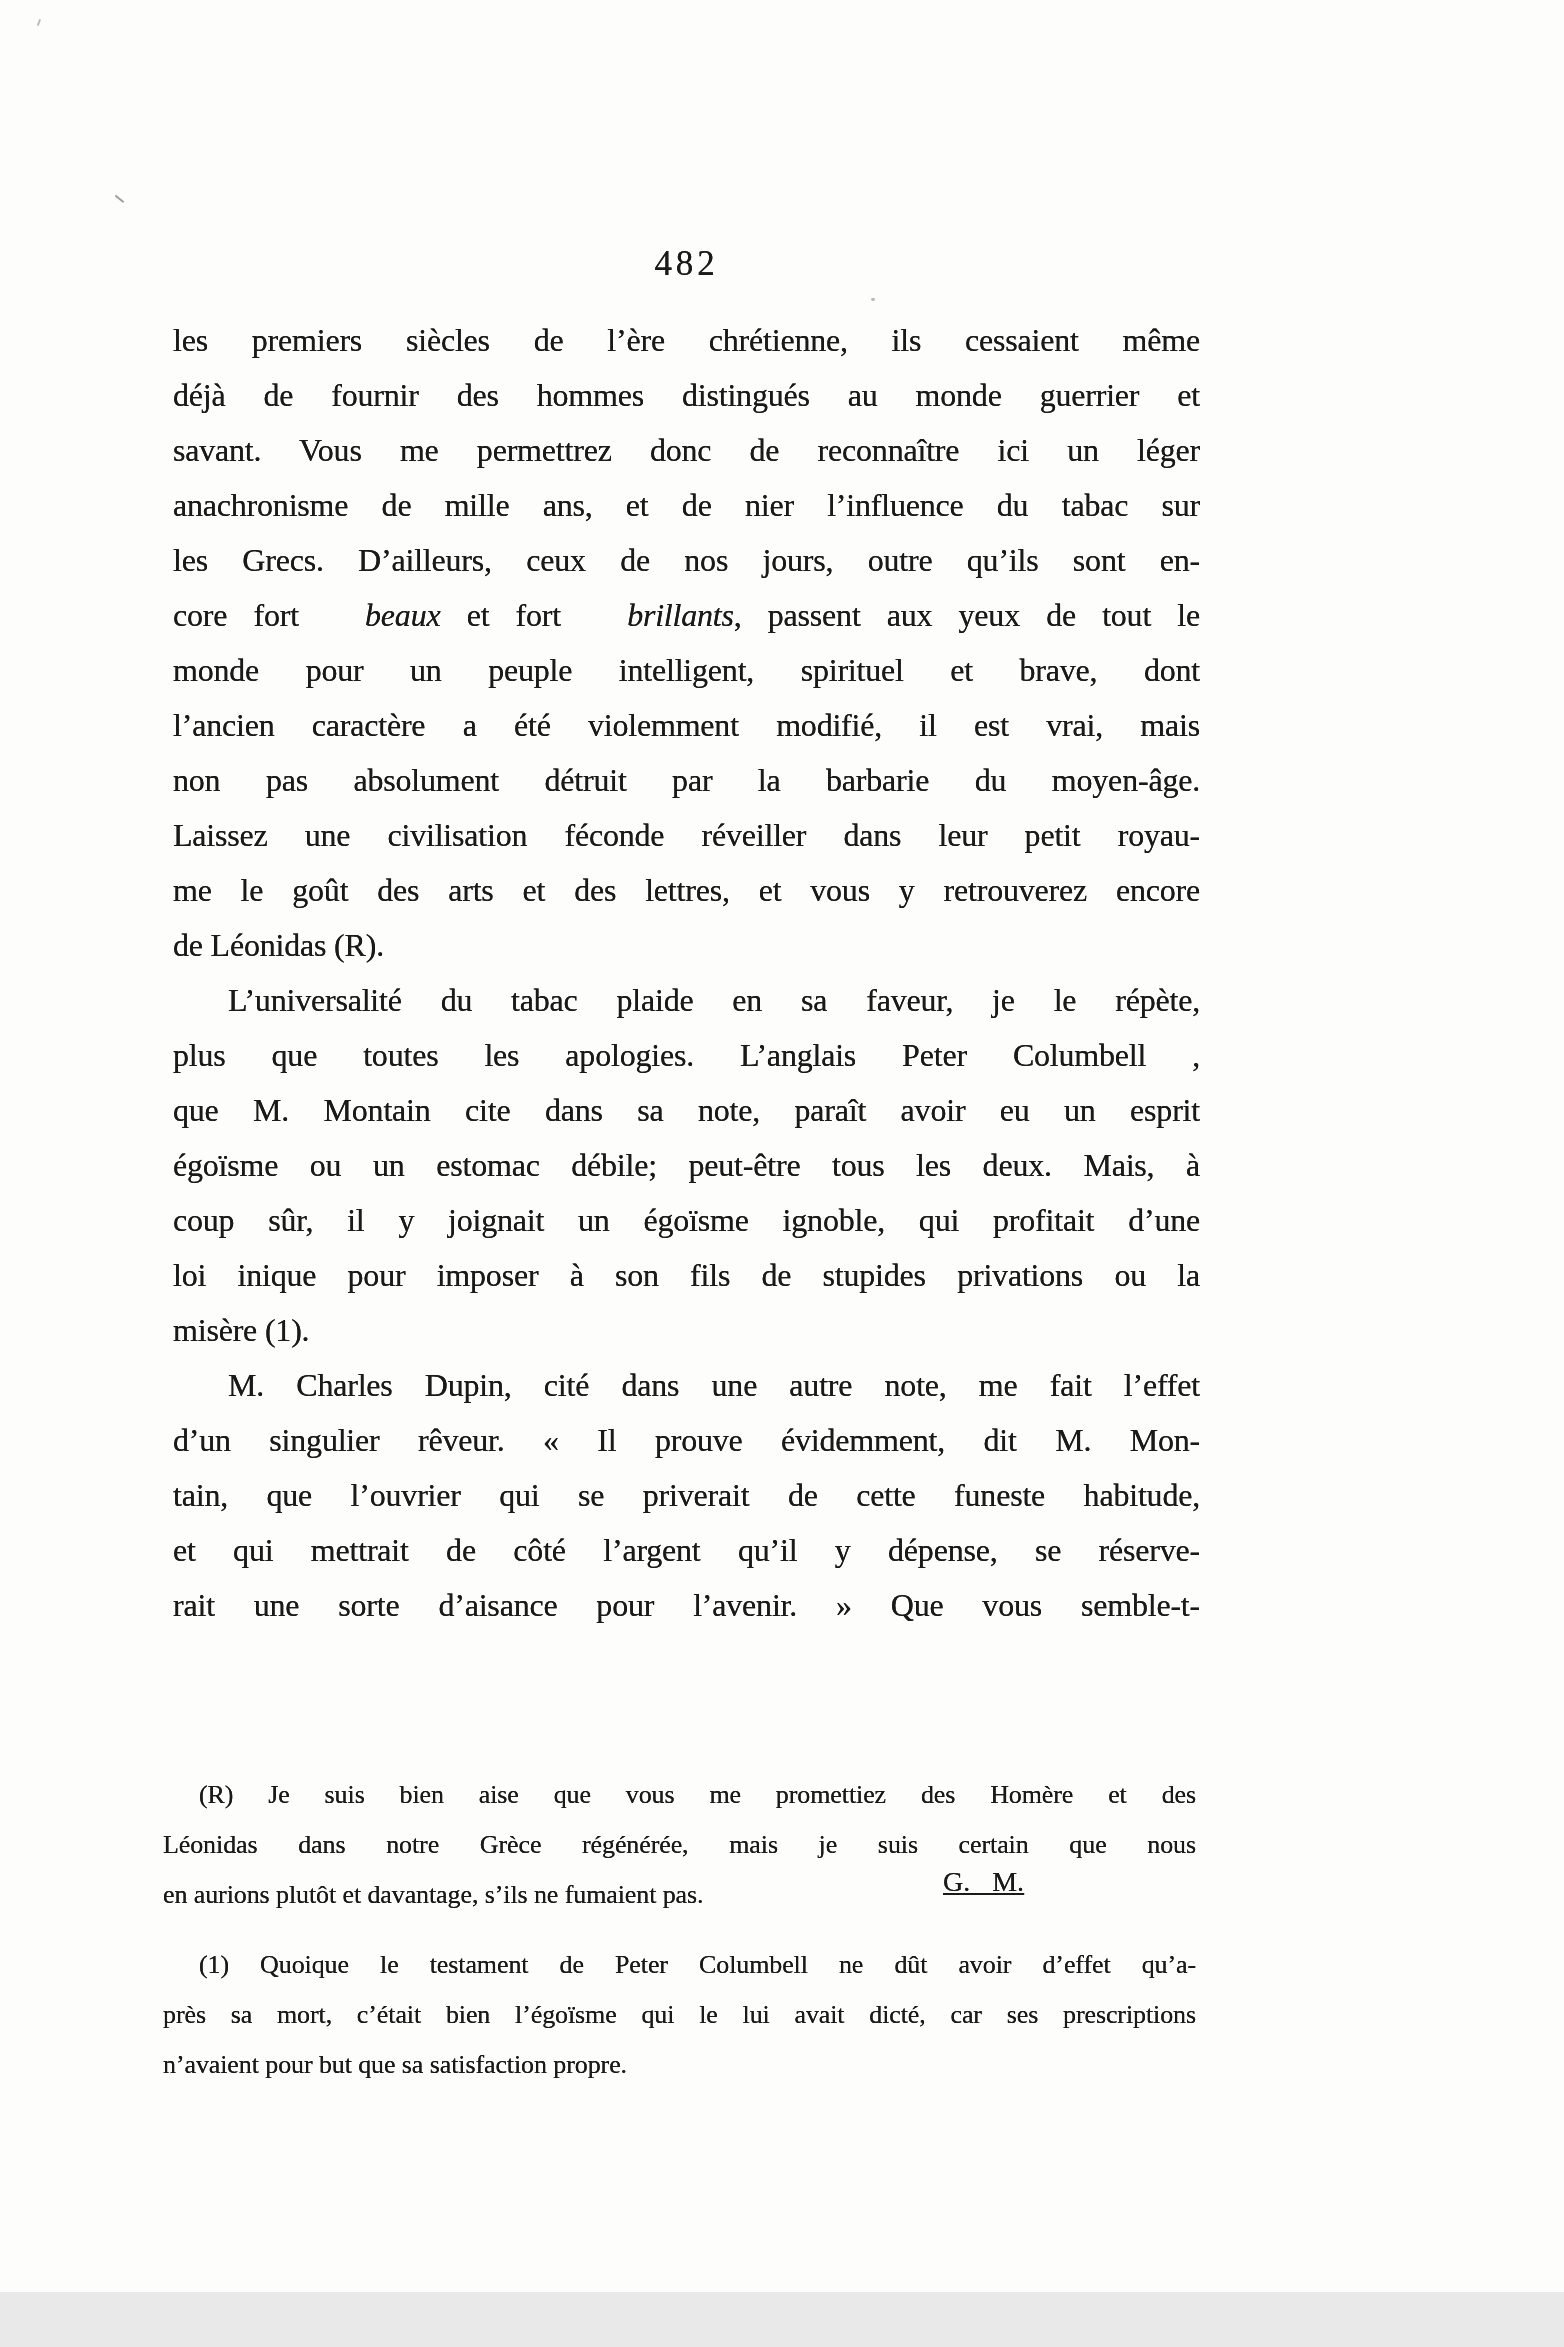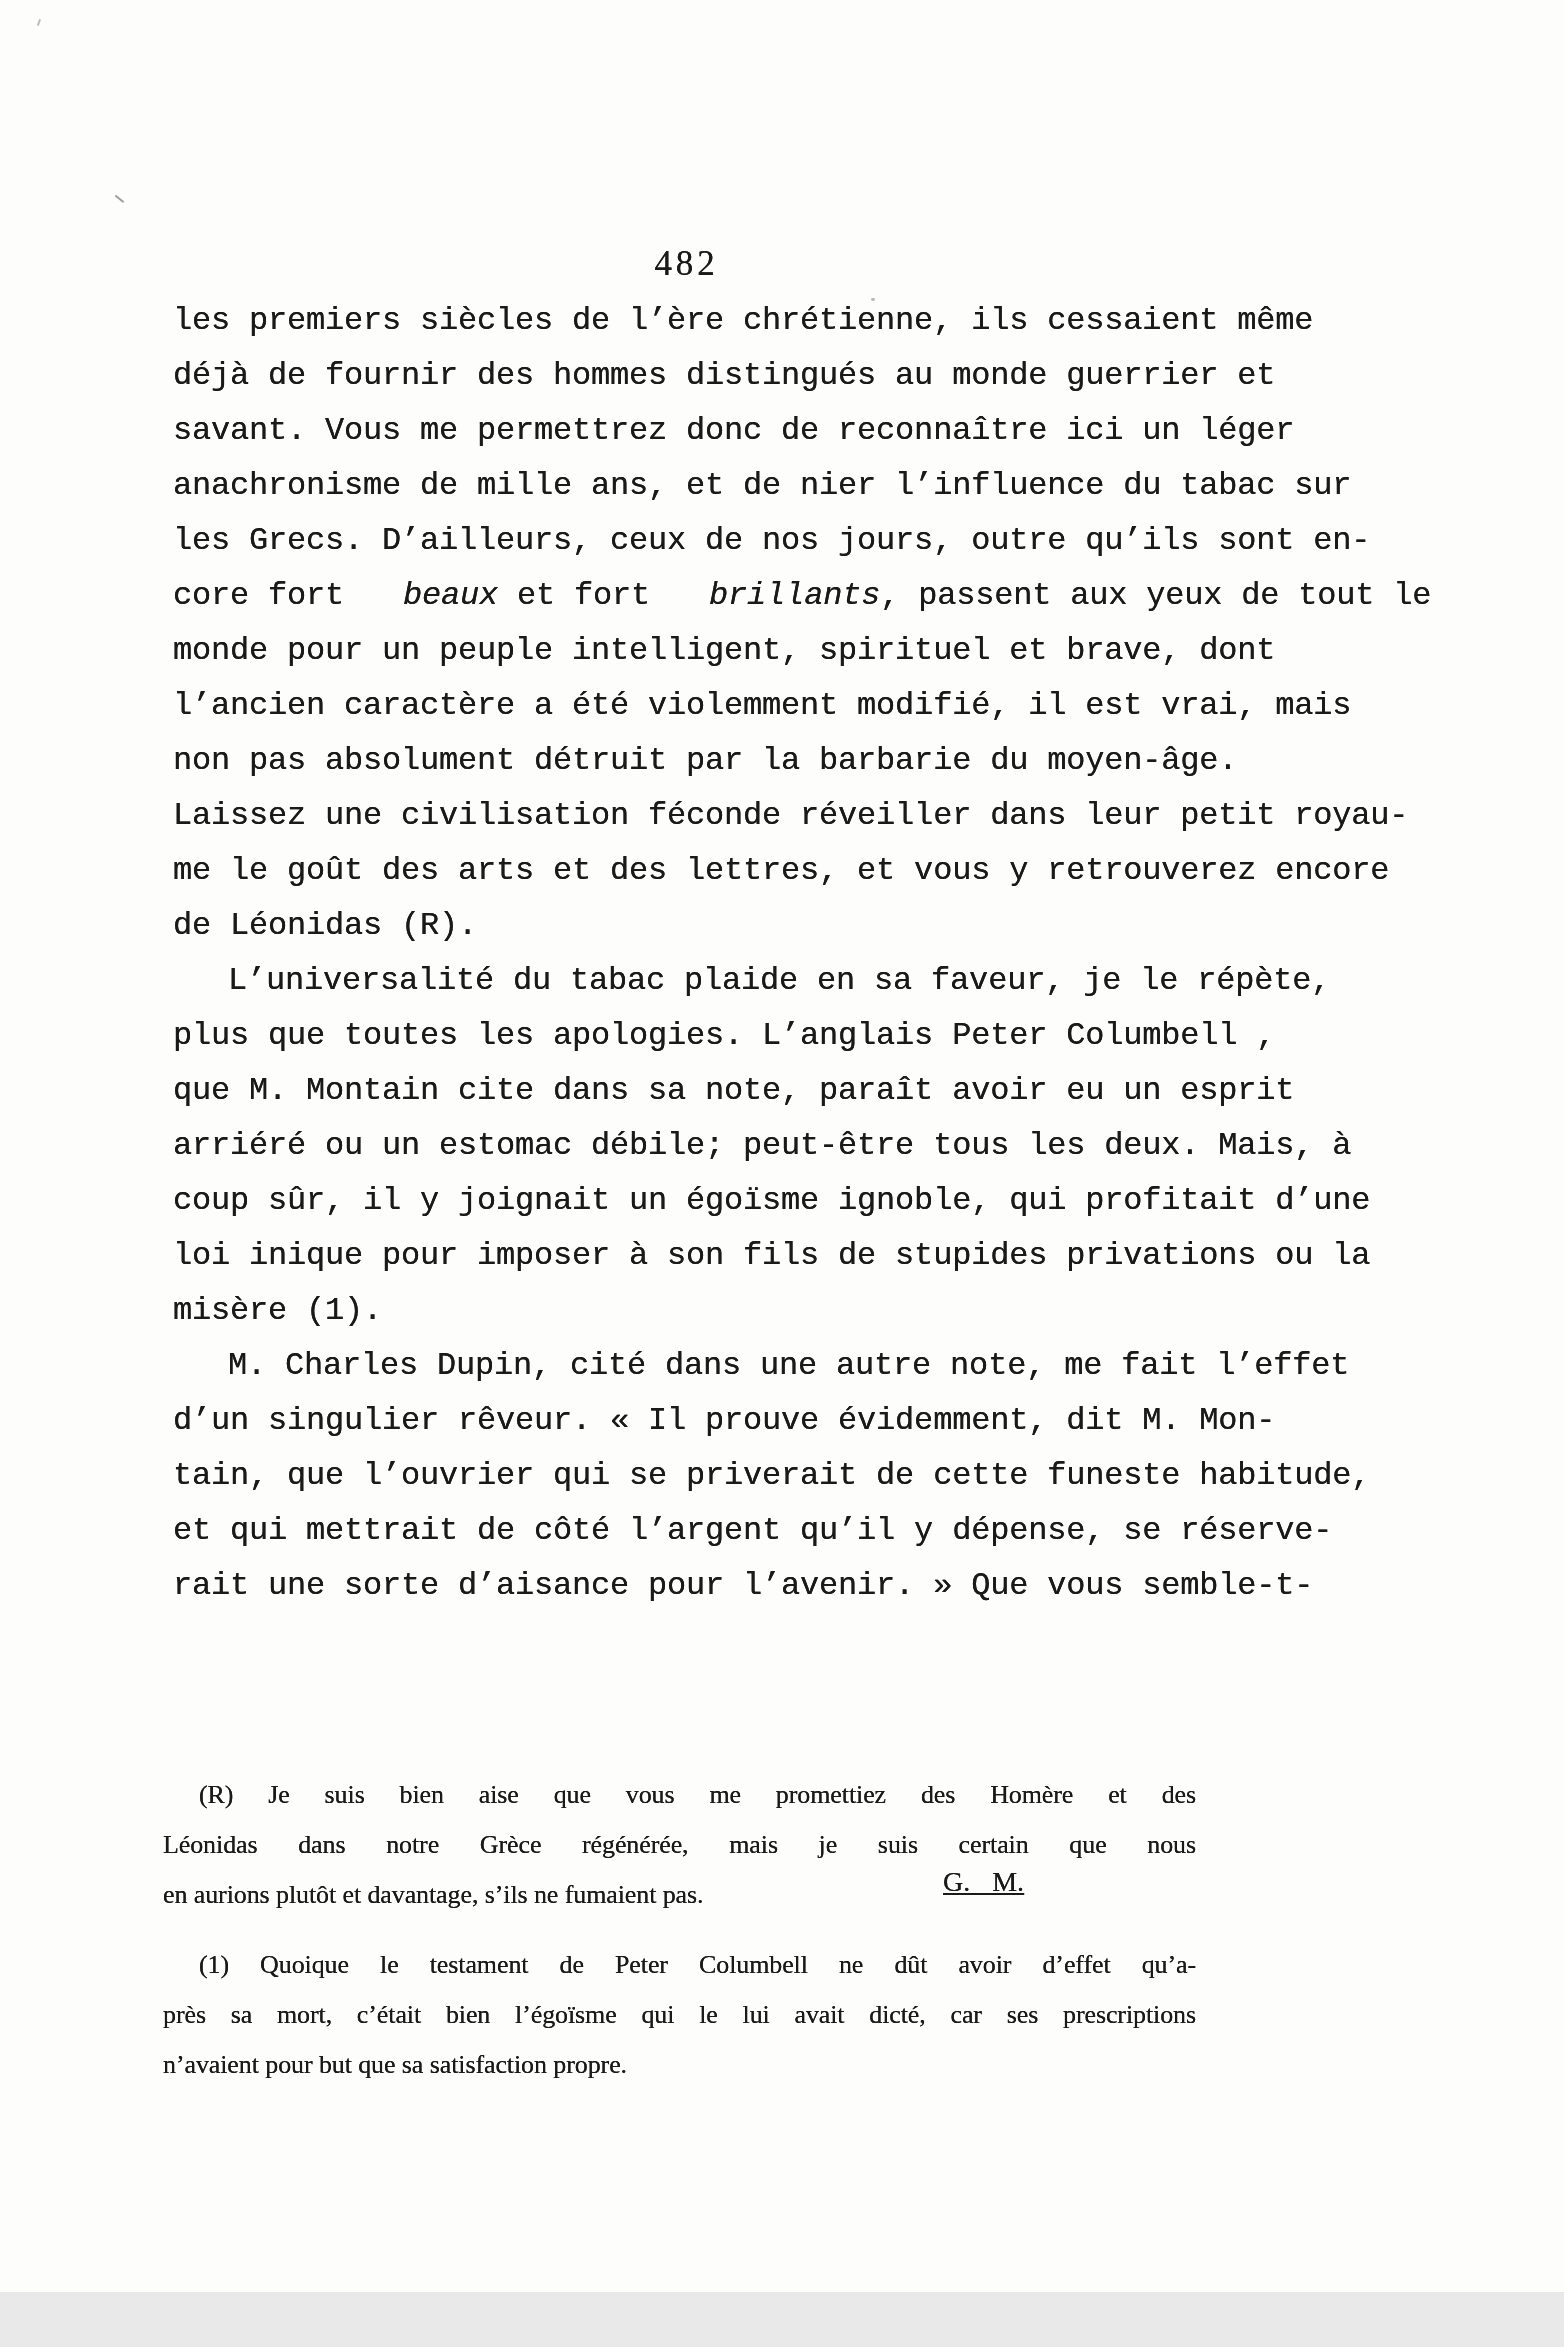--- a/index.html
+++ b/index.html
@@ -27,27 +27,26 @@
     width:1027px;
     text-align:center;
     font-size:35px;
     letter-spacing:3.8px;
     text-shadow:0 0 0.5px currentColor;
   }
   
   .body-text{
     position:absolute;
     left:173px;
-    top:293px;
+    top:313px;
     width:1027px;
     font-size:32px;
     line-height:55px;
     letter-spacing:-0.2px;
     text-shadow:0 0 0.5px currentColor;
-    font-family:Liberation Mono, monospace;
   }
   .line{
     text-align:justify;
     text-align-last:justify;
     white-space:nowrap;
   }
   .line.endline{
     text-align-last:left;
   }
   .body-text .line.indent{ text-indent:55px; }
@@ -112,21 +111,21 @@
         <div class="line"><span>l’ancien caractère a été violemment modifié, il est vrai, mais</span></div>
         <div class="line"><span>non pas absolument détruit par la barbarie du moyen-âge.</span></div>
         <div class="line"><span>Laissez une civilisation féconde réveiller dans leur petit royau-</span></div>
         <div class="line"><span>me le goût des arts et des lettres, et vous y retrouverez encore</span></div>
         <div class="line endline"><span>de Léonidas (R).</span></div>
       </div>
       <div>
         <div class="line indent"><span>L’universalité du tabac plaide en sa faveur, je le répète,</span></div>
         <div class="line"><span>plus que toutes les apologies. L’anglais Peter Columbell ,</span></div>
         <div class="line"><span>que M. Montain cite dans sa note, paraît avoir eu un esprit</span></div>
-        <div class="line"><span>arriéré ou un estomac débile; peut-être tous les deux. Mais, à</span></div>
+        <div class="line"><span>égoïsme ou un estomac débile; peut-être tous les deux. Mais, à</span></div>
         <div class="line"><span>coup sûr, il y joignait un égoïsme ignoble, qui profitait d’une</span></div>
         <div class="line"><span>loi inique pour imposer à son fils de stupides privations ou la</span></div>
         <div class="line endline"><span>misère (1).</span></div>
       </div>
       <div>
         <div class="line indent"><span>M. Charles Dupin, cité dans une autre note, me fait l’effet</span></div>
         <div class="line"><span>d’un singulier rêveur. « Il prouve évidemment, dit M. Mon-</span></div>
         <div class="line"><span>tain, que l’ouvrier qui se priverait de cette funeste habitude,</span></div>
         <div class="line"><span>et qui mettrait de côté l’argent qu’il y dépense, se réserve-</span></div>
         <div class="line"><span>rait une sorte d’aisance pour l’avenir. » Que vous semble-t-</span></div>

